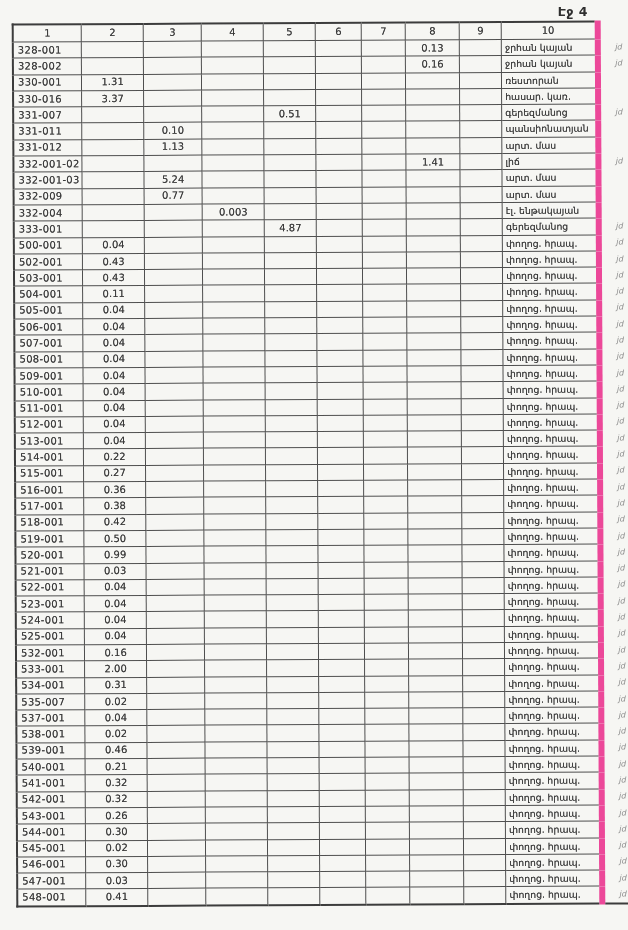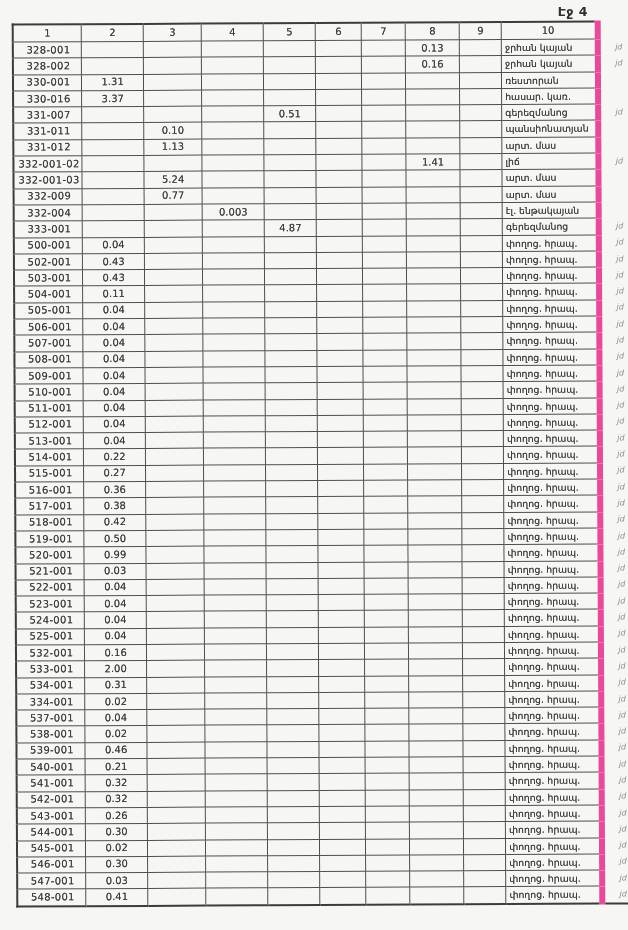--- a/index.html
+++ b/index.html
@@ -39,21 +39,21 @@
   }
   th{
     height:16px;
     font-weight:400;
     text-align:center;
     border-top:2px solid #3c3c3c;
   }
   tr:last-child td{border-bottom:2px solid #3c3c3c;}
   th:first-child,td:first-child{border-left:2px solid #3c3c3c;}
   .lastcol{border-right:6px solid #ec4899;}
-  .code{text-align:center;padding-left:4px;letter-spacing:0.3px;}
+  .code{text-align:left;padding-left:4px;letter-spacing:0.3px;}
   .val{text-align:center;}
   .lbl{text-align:left;padding-left:3px;font-size:9.3px;margin-left:12px;}
   .markcell,.markhead{
     border:none;
     background:transparent;
     color:#8d8d8d;
     font-size:8px;
     font-style:italic;
     text-align:right;
     text-shadow:none;
@@ -611,21 +611,21 @@
           <td class="val"></td>
           <td class="val"></td>
           <td class="val"></td>
           <td class="val"></td>
           <td class="val"></td>
           <td class="val"></td>
           <td class="lbl lastcol">փողոց. հրապ.</td>
           <td class="markcell">jd</td>
         </tr>
         <tr>
-          <td class="code">334-001</td>
+          <td class="code">535-007</td>
           <td class="val">0.02</td>
           <td class="val"></td>
           <td class="val"></td>
           <td class="val"></td>
           <td class="val"></td>
           <td class="val"></td>
           <td class="val"></td>
           <td class="val"></td>
           <td class="lbl lastcol">փողոց. հրապ.</td>
           <td class="markcell">jd</td>

